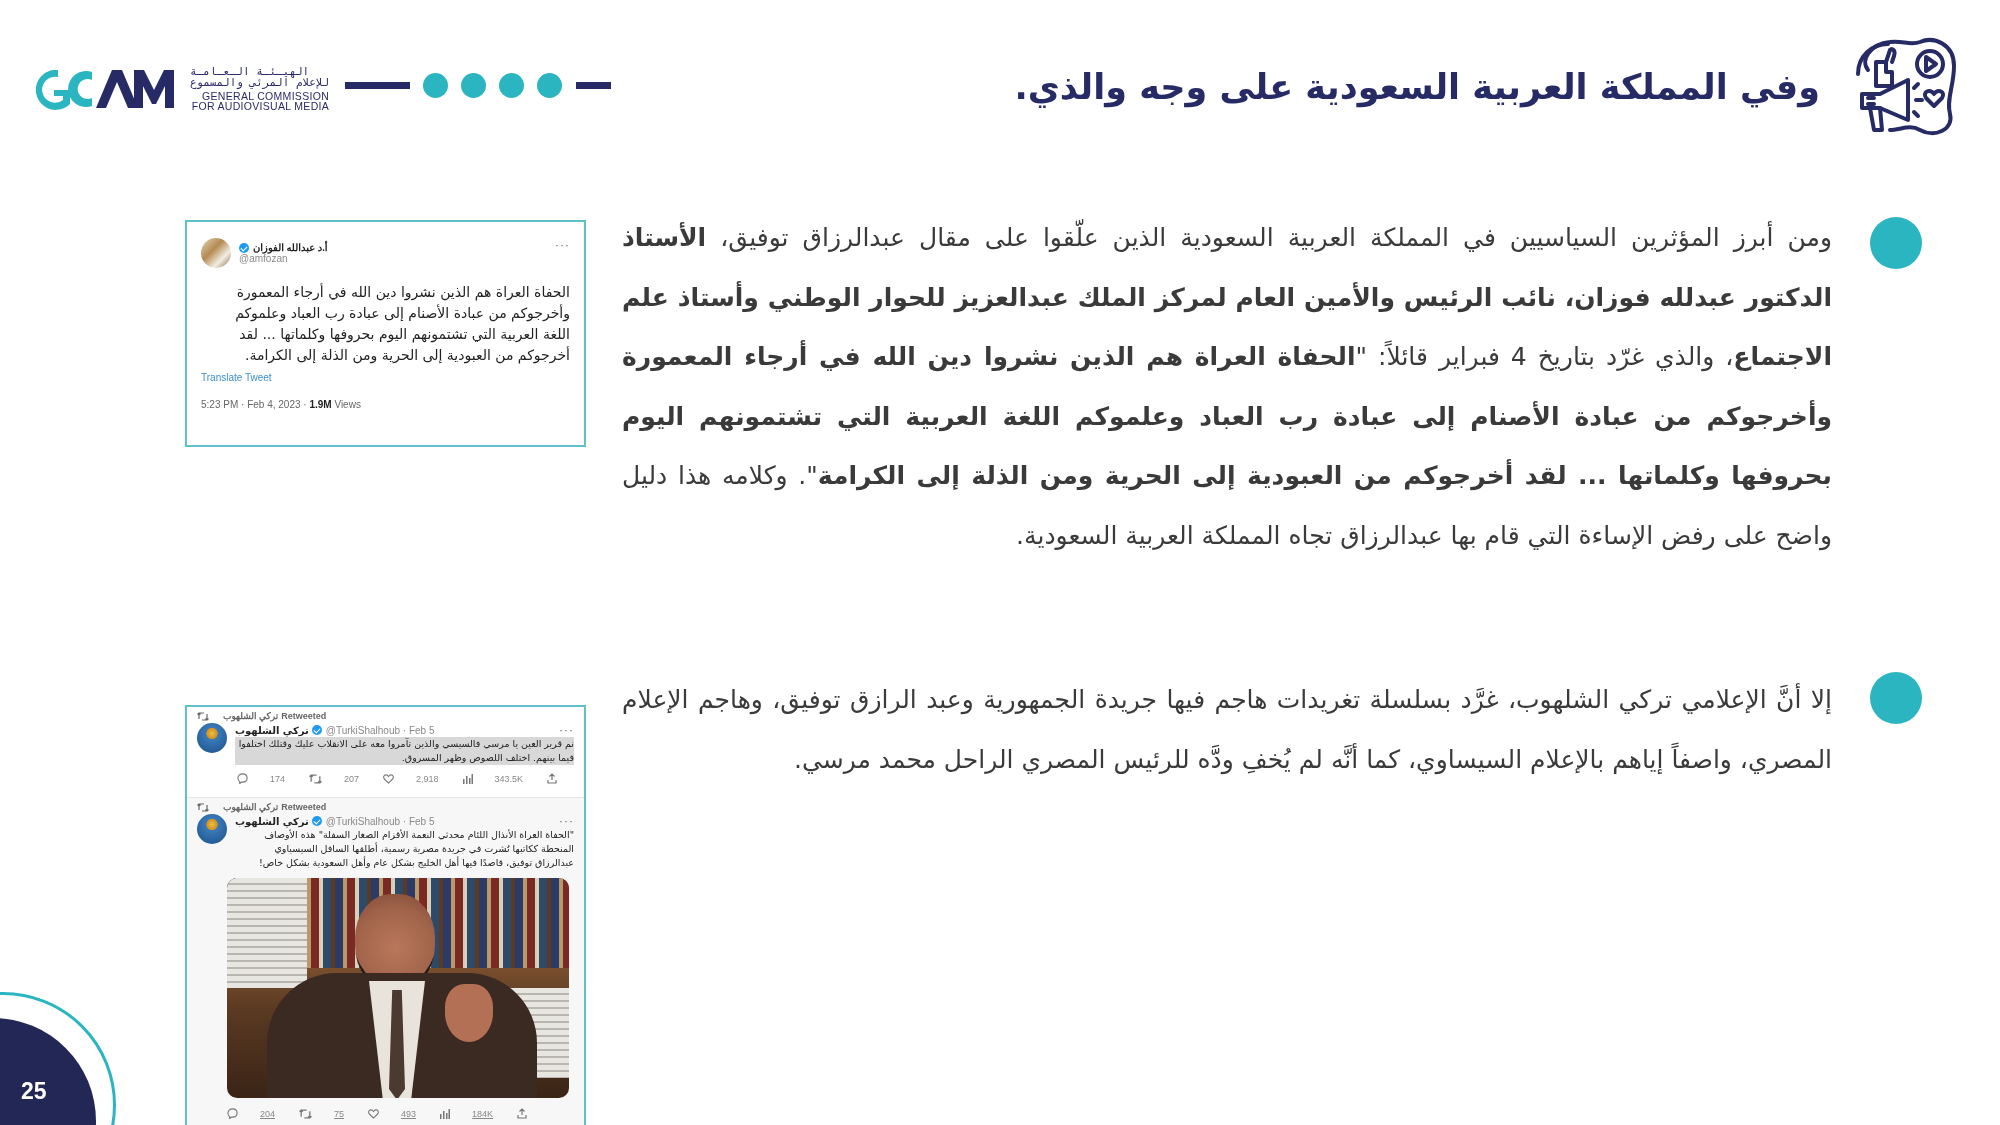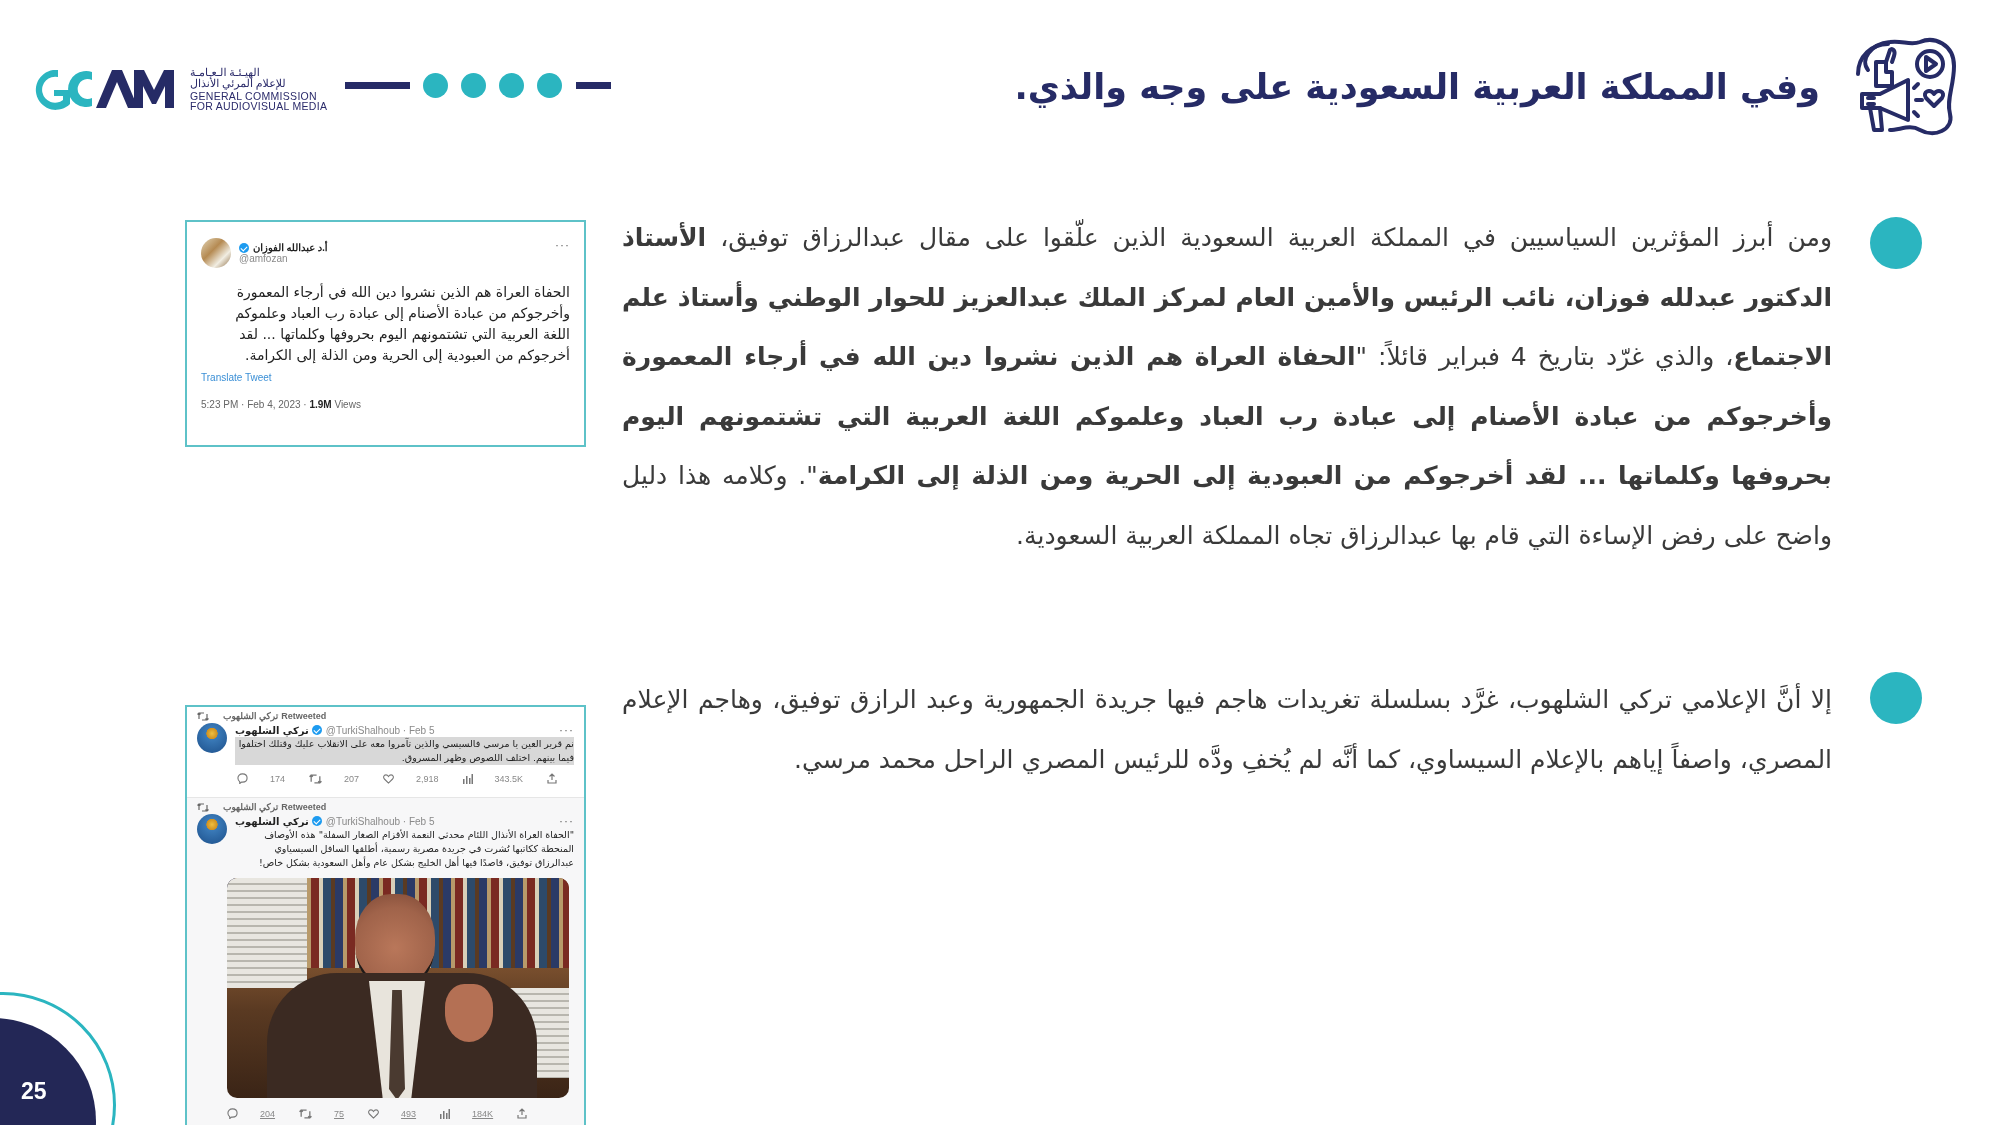--- a/index.html
+++ b/index.html
@@ -3,22 +3,22 @@
   <meta charset="utf-8">
   <style>
     * { box-sizing: border-box; margin: 0; padding: 0; }
     html, body { width: 2000px; height: 1125px; overflow: hidden; background: #ffffff; }
     body { position: relative; font-family: "DejaVu Sans", sans-serif; color: #3a3a3a; }
 
     
     .logo { position: absolute; left: 30px; top: 62px; height: 54px; display: flex; align-items: center; }
     .logo-mark { position: relative; width: 150px; height: 50px; }
     .logo-text { margin-left: 10px; display: flex; flex-direction: column; line-height: 1; }
-    .logo-ar { font-family: Liberation Serif, serif; font-size: 11px; color: #2a2a6a; direction: rtl; text-align: left; }
-    .logo-en { font-family: "Liberation Sans", sans-serif; font-size: 10.5px; color: #2a2a6a; letter-spacing: 0.3px; margin-top: 2px; }
+    .logo-ar { font-family: Liberation Mono, monospace; font-size: 11px; color: #2a2a6a; direction: rtl; text-align: left; }
+    .logo-en { font-family: "Liberation Sans", sans-serif; font-size: 10.5px; color: #2a2a6a; letter-spacing: 0.3px; margin-top: 2px; text-align: right; }
 
     .deco { position: absolute; left: 345px; top: 72px; height: 26px; display: flex; align-items: center; }
     .deco-line-long { width: 65px; height: 7px; background: #262b66; }
     .deco-line-short { width: 35px; height: 7px; background: #262b66; margin-left: 14px; }
     .deco-dot { width: 25px; height: 25px; border-radius: 50%; background: #2bb5c0; margin-left: 13px; }
     .deco-dot:first-of-type { margin-left: 16px; }
 
     .title { position: absolute; right: 180px; top: 62px; width: 1200px; direction: rtl; text-align: right;
              font-family: "DejaVu Sans", sans-serif; font-weight: bold; font-size: 35px; line-height: 50px; color: #262b66; }
     .title-icon { position: absolute; right: 38px; top: 30px; width: 112px; height: 112px; }
@@ -62,21 +62,21 @@
 
     <path d="M62 8 A18 18 0 1 0 62 42 L62 34 A10 10 0 1 1 62 16 Z" fill="#2bb5c0"></path>
 
     <path d="M66 44 L82 6 L92 6 L108 44 L98 44 L87 18 L76 44 Z" fill="#262b66"></path>
     <path d="M84 30 L92 30 L88 38 Z" fill="#ffffff"></path>
 
     <path d="M104 44 L104 6 L114 6 L124 26 L134 6 L144 6 L144 44 L135 44 L135 22 L126 40 L122 40 L113 22 L113 44 Z" fill="#262b66"></path>
   </svg>
   <div class="logo-text">
     <span class="logo-ar">الهيـئـة الـعـامـة</span>
-    <span class="logo-ar">للإعلام المرئي الأنذال</span>
+    <span class="logo-ar">للإعلام المرئي والمسموع</span>
     <span class="logo-en">GENERAL COMMISSION</span>
     <span class="logo-en" style="margin-top:0">FOR AUDIOVISUAL MEDIA</span>
   </div>
 </div>
 
 <div class="deco">
   <div class="deco-line-long"></div>
   <div class="deco-dot"></div>
   <div class="deco-dot"></div>
   <div class="deco-dot"></div>

